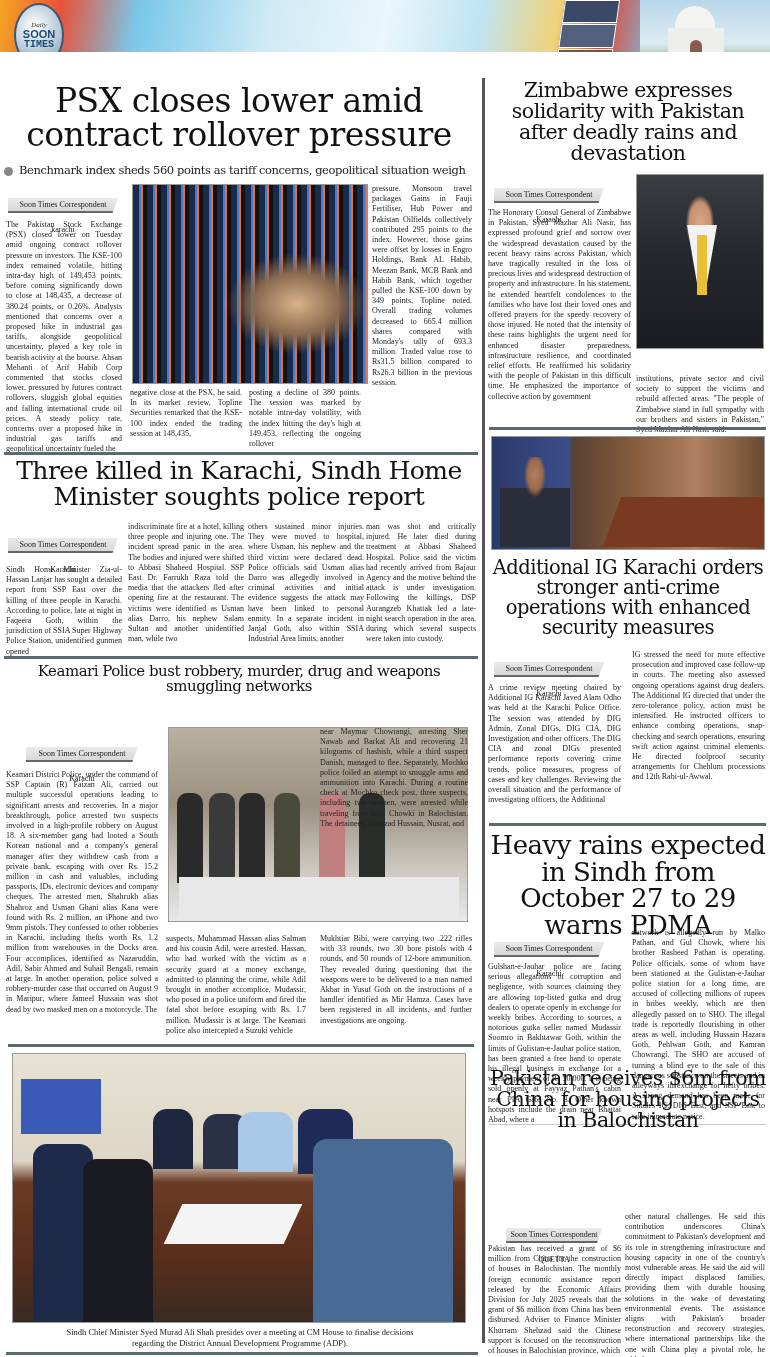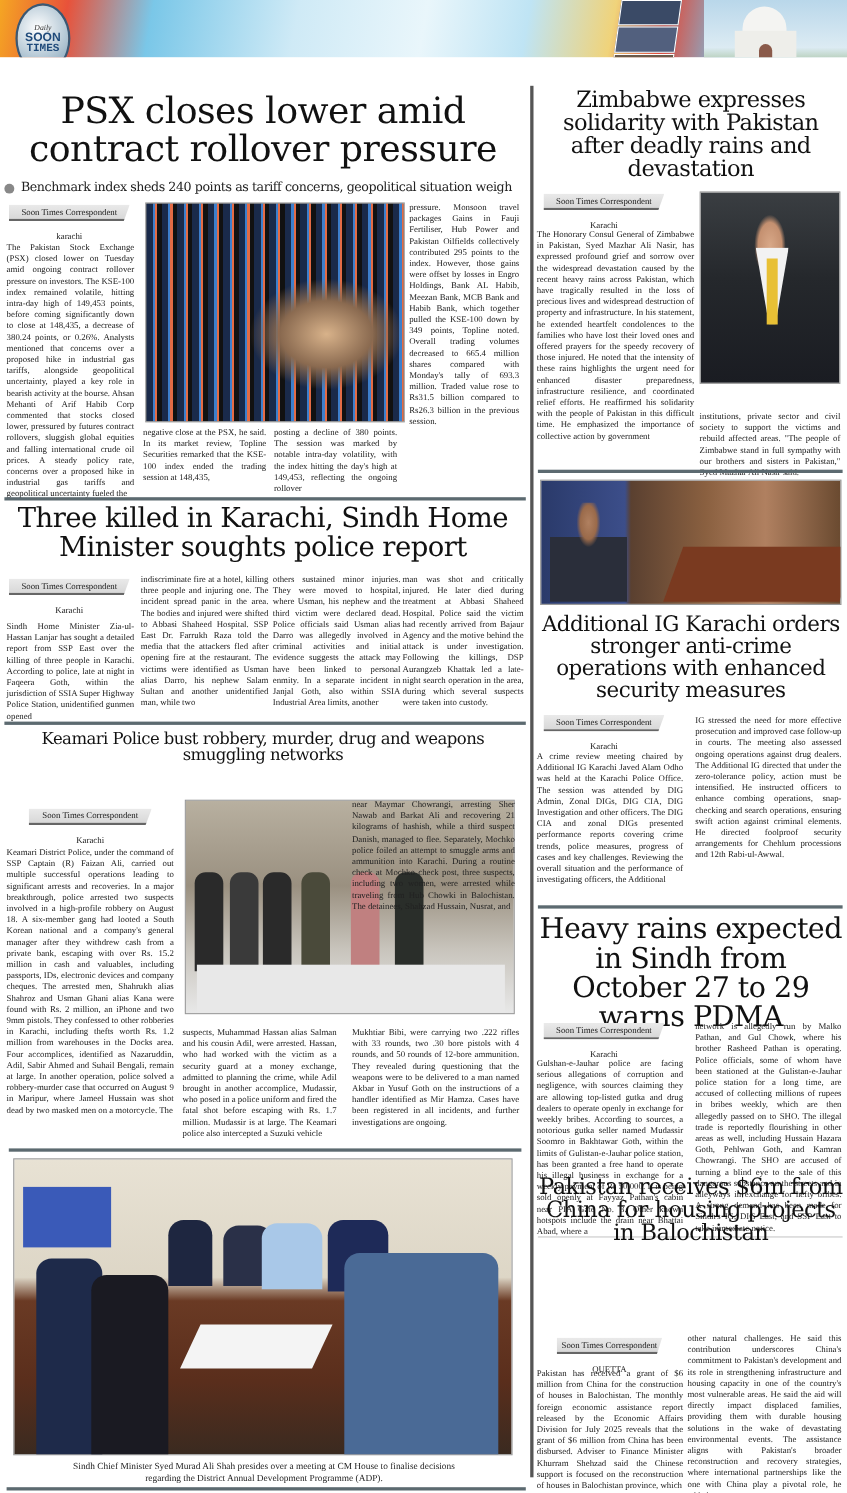--- a/index.html
+++ b/index.html
@@ -20,21 +20,21 @@
 .banner .mazar .arch{position:absolute;left:50px;top:40px;width:12px;height:24px;background:#8a5a4a;border-radius:6px 6px 0 0}
 
 .vdiv{position:absolute;left:482px;top:78px;width:3px;height:1265px;background:#555}
 .hr{position:absolute;height:3px;background:#5c6a70}
 
 .hl{position:absolute;text-align:center;font-family:"DejaVu Serif",serif;color:#111;line-height:1.02;letter-spacing:-0.5px}
 .sub{position:absolute;font-family:"DejaVu Serif",serif;font-size:11.5px;color:#222;letter-spacing:-0.4px}
 .bullet{display:inline-block;width:9px;height:9px;border-radius:50%;background:#888;margin-right:6px;vertical-align:middle}
 
 .byline{position:absolute;text-align:center}
-.byline .tag{display:block;margin:0 auto;background:linear-gradient(#eaeaea,#d8d8d8);border-bottom:2px solid #666;font-size:8px;padding:2px 4px;clip-path:polygon(0 0,100% 0,95% 100%,0 100%)}
+.byline .tag{display:block;margin:12px auto;background:linear-gradient(#eaeaea,#d8d8d8);border-bottom:2px solid #666;font-size:8px;padding:2px 4px;clip-path:polygon(0 0,100% 0,95% 100%,0 100%)}
 .byline .loc{display:block;font-size:8px;margin-top:9px}
 
 .col{position:absolute;font-size:8px;line-height:10.2px;text-align:justify;color:#222}
 
 .photo{position:absolute;overflow:hidden;border:1px solid #999}
 .psx{background:radial-gradient(ellipse at 70% 60%,#d8b28a 0%,#8a6a50 18%,transparent 30%),repeating-linear-gradient(90deg,#1a2a4a 0 6px,#3d7fcc 6px 8px,#e46b45 8px 10px,#111 10px 14px),linear-gradient(#222,#111)}
 .zim{background:radial-gradient(ellipse at 50% 28%,#d8a888 0%,#c49070 12%,transparent 16%),linear-gradient(180deg,#3a3e42 0%,#25282c 45%,#1a1c22 100%)}
 .zim .tie{position:absolute;left:60px;top:60px;width:10px;height:60px;background:#e8c035}
 .zim .shirt{position:absolute;left:50px;top:50px;width:30px;height:70px;background:#f2f2f2;clip-path:polygon(0 0,100% 0,60% 100%,40% 100%)}
 .police{background:linear-gradient(90deg,#2a3a6a 0%,#3c4e8a 28%,#5a4030 30%,#8a6040 55%,#b08060 75%,#6a4a30 100%)}
@@ -67,21 +67,21 @@
   <div class="mazar">
       <div class="dome"></div>
       <div class="bld"></div>
       <div class="arch"></div>
     </div>
 </div>
 
 <div class="vdiv"></div>
 
 <div class="hl" style="left:6px;top:84px;width:466px;font-size:33px">PSX closes lower amid contract rollover pressure</div>
-<div class="sub" style="left:4px;top:163px;width:470px"><span class="bullet"></span><span>Benchmark index sheds 240 points as tariff concerns, geopolitical situation weigh</span></div>
+<div class="sub" style="left:4px;top:163px;width:470px"><span class="bullet"></span><span>Benchmark index sheds 560 points as tariff concerns, geopolitical situation weigh</span></div>
 <div class="byline" style="left:8px;top:186px;width:110px">
   <span class="tag">Soon Times Correspondent</span>
   <span class="loc">karachi</span>
 </div>
 <div class="col" style="left:6px;top:220px;width:116px">The Pakistan Stock Exchange (PSX) closed lower on Tuesday amid ongoing contract rollover pressure on investors. The KSE-100 index remained volatile, hitting intra-day high of 149,453 points, before coming significantly down to close at 148,435, a decrease of 380.24 points, or 0.26%. Analysts mentioned that concerns over a proposed hike in industrial gas tariffs, alongside geopolitical uncertainty, played a key role in bearish activity at the bourse. Ahsan Mehanti of Arif Habib Corp commented that stocks closed lower, pressured by futures contract rollovers, sluggish global equities and falling international crude oil prices. A steady policy rate, concerns over a proposed hike in industrial gas tariffs and geopolitical uncertainty fueled the</div>
 <div class="photo psx" style="left:132px;top:184px;width:236px;height:200px"></div>
 <div class="col" style="left:130px;top:388px;width:112px">negative close at the PSX, he said. In its market review, Topline Securities remarked that the KSE-100 index ended the trading session at 148,435,</div>
 <div class="col" style="left:249px;top:388px;width:112px">posting a decline of 380 points. The session was marked by notable intra-day volatility, with the index hitting the day's high at 149,453, reflecting the ongoing rollover</div>
 <div class="col" style="left:372px;top:184px;width:100px">pressure. Monsoon travel packages Gains in Fauji Fertiliser, Hub Power and Pakistan Oilfields collectively contributed 295 points to the index. However, those gains were offset by losses in Engro Holdings, Bank AL Habib, Meezan Bank, MCB Bank and Habib Bank, which together pulled the KSE-100 down by 349 points, Topline noted. Overall trading volumes decreased to 665.4 million shares compared with Monday's tally of 693.3 million. Traded value rose to Rs31.5 billion compared to Rs26.3 billion in the previous session.</div>
 

